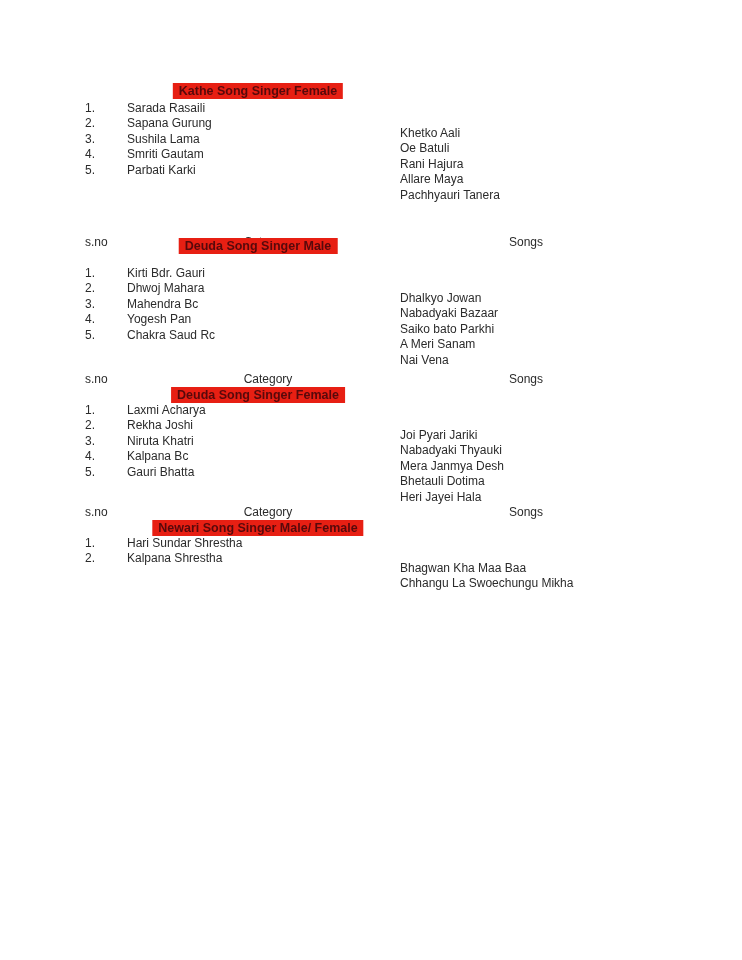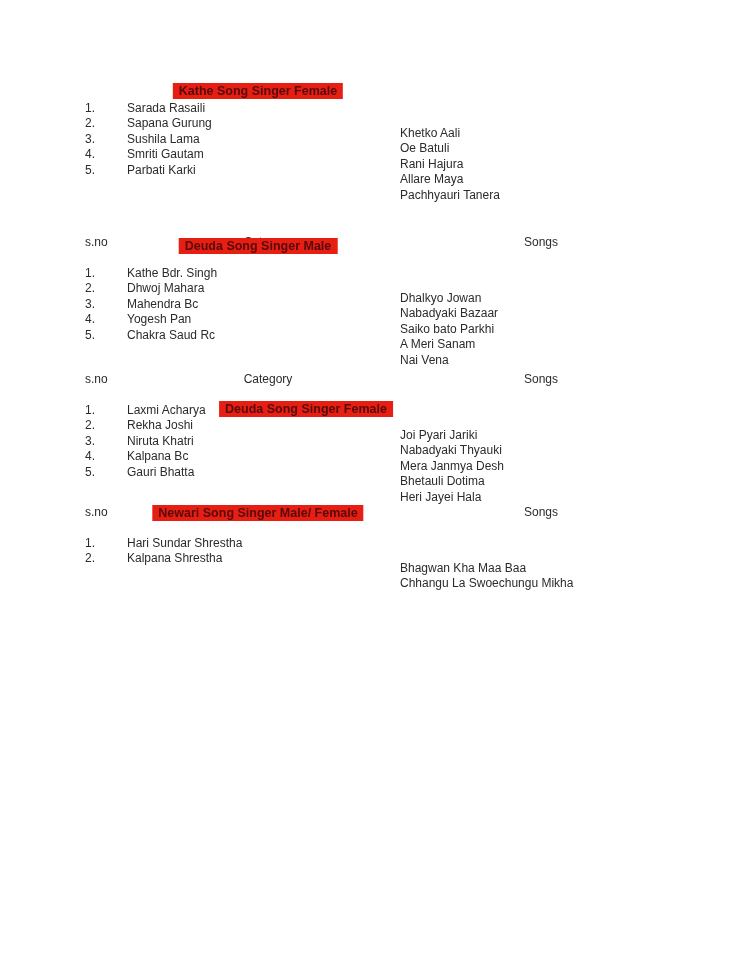--- a/index.html
+++ b/index.html
@@ -14,21 +14,21 @@
     background: #ffffff;
     font-family: "Liberation Sans", "DejaVu Sans", sans-serif;
     font-size: 12px;
     color: #2b2b2b;
     overflow: hidden;
   }
   
   .colhead { position: absolute; left: 0; width: 602px; height: 15px; }
   .colhead .sno   { position: absolute; left: 85px;  white-space: nowrap; }
   .colhead .cat   { position: absolute; left: 268px; transform: translateX(-50%); white-space: nowrap; }
-  .colhead .songs { position: absolute; left: 541px; transform: translateX(-50%); white-space: nowrap; }
+  .colhead .songs { position: absolute; left: 526px; transform: translateX(-50%); white-space: nowrap; }
   
   .barwrap { position: absolute; left: 258px; transform: translateX(-50%); }
   .bar {
     display: inline-block;
     background: #e71f13;
     color: #57090b;
     font-weight: bold;
     font-size: 12.5px;
     line-height: 14px;
     padding: 1px 6px;
@@ -81,21 +81,21 @@
     <span class="sno">s.no</span>
     <span class="cat">Category</span>
     <span class="songs">Songs</span>
   </div>
   <div class="barwrap" style="top:238px;">
     <span class="bar">Deuda Song Singer Male</span>
   </div>
   <div class="rows" style="top:266px;">
     <div class="row">
       <span class="no">1.</span>
-      <span class="name">Kathe Bdr. Singh</span>
+      <span class="name">Kirti Bdr. Gauri</span>
       <span class="song">Dhalkyo Jowan</span>
     </div>
     <div class="row">
       <span class="no">2.</span>
       <span class="name">Dhwoj Mahara</span>
       <span class="song">Nabadyaki Bazaar</span>
     </div>
     <div class="row">
       <span class="no">3.</span>
       <span class="name">Mahendra Bc</span>
@@ -111,21 +111,21 @@
       <span class="name">Chakra Saud Rc</span>
       <span class="song">Nai Vena</span>
     </div>
   </div>
 
   <div class="colhead" style="top:372px;">
     <span class="sno">s.no</span>
     <span class="cat">Category</span>
     <span class="songs">Songs</span>
   </div>
-  <div class="barwrap" style="top:401px;margin-left:48px;">
+  <div class="barwrap" style="top:387px;">
     <span class="bar">Deuda Song Singer Female</span>
   </div>
   <div class="rows" style="top:403px;">
     <div class="row">
       <span class="no">1.</span>
       <span class="name">Laxmi Acharya</span>
       <span class="song">Joi Pyari Jariki</span>
     </div>
     <div class="row">
       <span class="no">2.</span>
@@ -147,21 +147,21 @@
       <span class="name">Gauri Bhatta</span>
       <span class="song">Heri Jayei Hala</span>
     </div>
   </div>
 
   <div class="colhead" style="top:505px;">
     <span class="sno">s.no</span>
     <span class="cat">Category</span>
     <span class="songs">Songs</span>
   </div>
-  <div class="barwrap" style="top:505px;">
+  <div class="barwrap" style="top:520px;">
     <span class="bar">Newari Song Singer Male/ Female</span>
   </div>
   <div class="rows" style="top:536px;">
     <div class="row">
       <span class="no">1.</span>
       <span class="name">Hari Sundar Shrestha</span>
       <span class="song">Bhagwan Kha Maa Baa</span>
     </div>
     <div class="row">
       <span class="no">2.</span>

